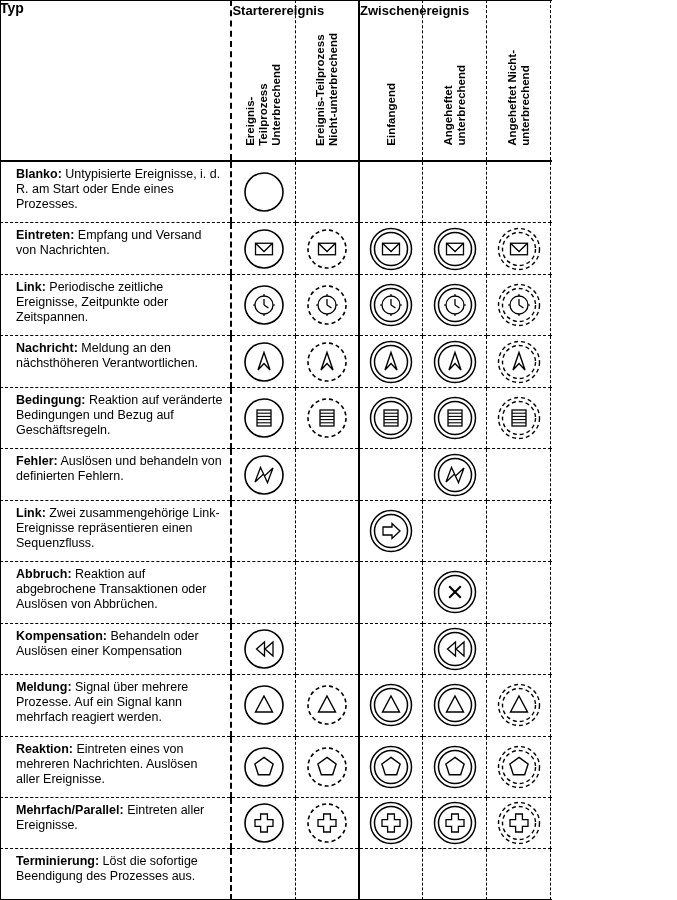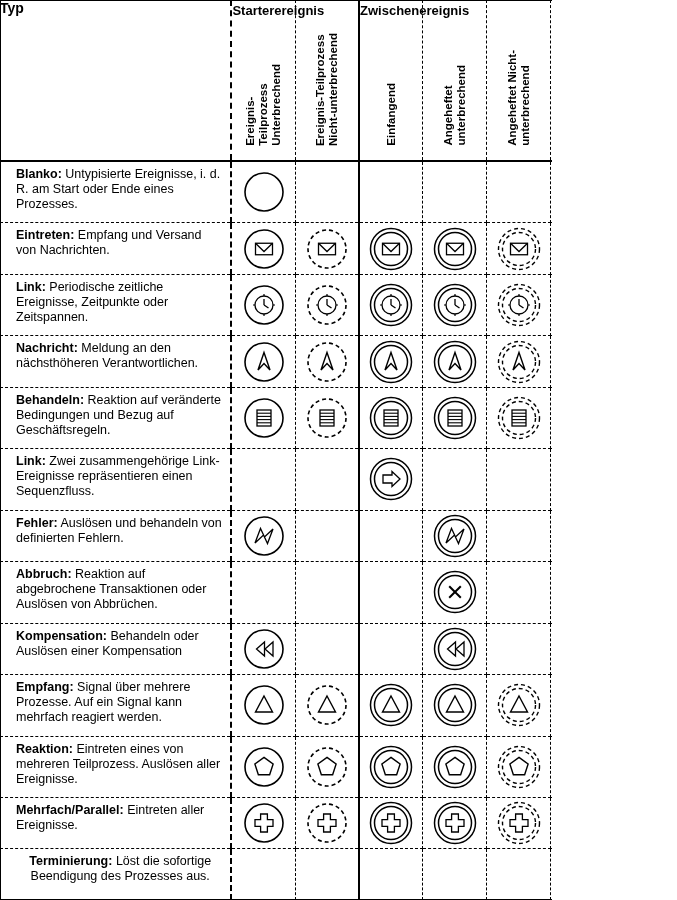--- a/index.html
+++ b/index.html
@@ -74,21 +74,21 @@
     border-bottom: 1px dashed #000;
     border-right: 1px dashed #000;
   }
   tbody tr td.desc {
     border-right: 2px dashed #000;
     padding: 5px 6px 5px 16px;
     font-size: 12.5px;
     line-height: 15px;
   }
   tbody tr td.sep-strong { border-right: 2px solid #000; }
-  tbody tr:last-child td { border-bottom: none; text-align: center; }
+  tbody tr:last-child td { border-bottom: none; }
   tbody tr td.lastcol { border-right: none; }
 
   .desc b { font-weight: bold; }
 
   .cell-ico {
     text-align: center;
     vertical-align: middle;
   }
   .ico-box {
     display: flex;
@@ -433,21 +433,21 @@
           <td class="cell-ico lastcol">
             <div class="ico-box">
               <svg width="46" height="46" viewBox="0 0 46 46" aria-hidden="true">
                 <circle cx="23" cy="23" r="19.5" fill="#fff" stroke="#000" stroke-width="3.6"></circle>
                 <polygon points="23,13.5 29,31 23,24.5 17,31" fill="#000" stroke="#000" stroke-width="1.4" stroke-linejoin="miter"></polygon>
               </svg>
             </div>
           </td>
         </tr>
         <tr>
-          <td class="desc"><b>Behandeln:</b><span> Reaktion auf veränderte Bedingungen und Bezug auf Geschäftsregeln.</span></td>
+          <td class="desc"><b>Bedingung:</b><span> Reaktion auf veränderte Bedingungen und Bezug auf Geschäftsregeln.</span></td>
           <td class="cell-ico">
             <div class="ico-box">
               <svg width="46" height="46" viewBox="0 0 46 46" aria-hidden="true">
                 <circle cx="23" cy="23" r="19" fill="#fff" stroke="#000" stroke-width="1.6"></circle>
                 <rect x="16" y="15" width="14" height="16" fill="#fff" stroke="#000" stroke-width="1.3"></rect>
                 <line x1="16" y1="18.2" x2="30" y2="18.2" stroke="#000" stroke-width="1.1"></line>
                 <line x1="16" y1="21.4" x2="30" y2="21.4" stroke="#000" stroke-width="1.1"></line>
                 <line x1="16" y1="24.6" x2="30" y2="24.6" stroke="#000" stroke-width="1.1"></line>
                 <line x1="16" y1="27.8" x2="30" y2="27.8" stroke="#000" stroke-width="1.1"></line>
               </svg>
@@ -505,56 +505,20 @@
             </div>
           </td>
           <td class="cell-ico sep-strong">
             <div class="ico-box"></div>
           </td>
           <td class="cell-ico lastcol">
             <div class="ico-box"></div>
           </td>
         </tr>
         <tr>
-          <td class="desc"><b>Link:</b><span> Zwei zusammengehörige Link-Ereignisse repräsentieren einen Sequenzfluss.</span></td>
-          <td class="cell-ico">
-            <div class="ico-box"></div>
-          </td>
-          <td class="cell-ico sep-strong">
-            <div class="ico-box"></div>
-          </td>
-          <td class="cell-ico">
-            <div class="ico-box">
-              <svg width="46" height="46" viewBox="0 0 46 46" aria-hidden="true">
-                <circle cx="23" cy="23" r="20.5" fill="#fff" stroke="#000" stroke-width="1.5"></circle>
-                <circle cx="23" cy="23" r="16.5" fill="#fff" stroke="#000" stroke-width="1.5"></circle>
-                <polygon points="15,19 24,19 24,15.5 32,23 24,30.5 24,27 15,27" fill="#fff" stroke="#000" stroke-width="1.3" stroke-linejoin="miter"></polygon>
-              </svg>
-            </div>
-          </td>
-          <td class="cell-ico">
-            <div class="ico-box"></div>
-          </td>
-          <td class="cell-ico">
-            <div class="ico-box"></div>
-          </td>
-          <td class="cell-ico sep-strong">
-            <div class="ico-box">
-              <svg width="46" height="46" viewBox="0 0 46 46" aria-hidden="true">
-                <circle cx="23" cy="23" r="20.5" fill="#fff" stroke="#000" stroke-width="1.5"></circle>
-                <circle cx="23" cy="23" r="16.5" fill="#fff" stroke="#000" stroke-width="1.5"></circle>
-                <polygon points="15,19 24,19 24,15.5 32,23 24,30.5 24,27 15,27" fill="#000" stroke="#000" stroke-width="1.3" stroke-linejoin="miter"></polygon>
-              </svg>
-            </div>
-          </td>
-          <td class="cell-ico lastcol">
-            <div class="ico-box"></div>
-          </td>
-        </tr>
-        <tr>
           <td class="desc"><b>Fehler:</b><span> Auslösen und behandeln von definierten Fehlern.</span></td>
           <td class="cell-ico">
             <div class="ico-box">
               <svg width="46" height="46" viewBox="0 0 46 46" aria-hidden="true">
                 <circle cx="23" cy="23" r="19" fill="#fff" stroke="#000" stroke-width="1.6"></circle>
                 <polygon points="14,30 19.5,15.5 23.5,24 32,16 26.5,30.5 22.5,22" fill="#fff" stroke="#000" stroke-width="1.3" stroke-linejoin="miter"></polygon>
               </svg>
             </div>
           </td>
           <td class="cell-ico sep-strong">
@@ -578,20 +542,56 @@
           <td class="cell-ico sep-strong">
             <div class="ico-box"></div>
           </td>
           <td class="cell-ico lastcol">
             <div class="ico-box">
               <svg width="46" height="46" viewBox="0 0 46 46" aria-hidden="true">
                 <circle cx="23" cy="23" r="19.5" fill="#fff" stroke="#000" stroke-width="3.6"></circle>
                 <polygon points="14,30 19.5,15.5 23.5,24 32,16 26.5,30.5 22.5,22" fill="#000" stroke="#000" stroke-width="1.3" stroke-linejoin="miter"></polygon>
               </svg>
             </div>
+          </td>
+        </tr>
+        <tr>
+          <td class="desc"><b>Link:</b><span> Zwei zusammengehörige Link-Ereignisse repräsentieren einen Sequenzfluss.</span></td>
+          <td class="cell-ico">
+            <div class="ico-box"></div>
+          </td>
+          <td class="cell-ico sep-strong">
+            <div class="ico-box"></div>
+          </td>
+          <td class="cell-ico">
+            <div class="ico-box">
+              <svg width="46" height="46" viewBox="0 0 46 46" aria-hidden="true">
+                <circle cx="23" cy="23" r="20.5" fill="#fff" stroke="#000" stroke-width="1.5"></circle>
+                <circle cx="23" cy="23" r="16.5" fill="#fff" stroke="#000" stroke-width="1.5"></circle>
+                <polygon points="15,19 24,19 24,15.5 32,23 24,30.5 24,27 15,27" fill="#fff" stroke="#000" stroke-width="1.3" stroke-linejoin="miter"></polygon>
+              </svg>
+            </div>
+          </td>
+          <td class="cell-ico">
+            <div class="ico-box"></div>
+          </td>
+          <td class="cell-ico">
+            <div class="ico-box"></div>
+          </td>
+          <td class="cell-ico sep-strong">
+            <div class="ico-box">
+              <svg width="46" height="46" viewBox="0 0 46 46" aria-hidden="true">
+                <circle cx="23" cy="23" r="20.5" fill="#fff" stroke="#000" stroke-width="1.5"></circle>
+                <circle cx="23" cy="23" r="16.5" fill="#fff" stroke="#000" stroke-width="1.5"></circle>
+                <polygon points="15,19 24,19 24,15.5 32,23 24,30.5 24,27 15,27" fill="#000" stroke="#000" stroke-width="1.3" stroke-linejoin="miter"></polygon>
+              </svg>
+            </div>
+          </td>
+          <td class="cell-ico lastcol">
+            <div class="ico-box"></div>
           </td>
         </tr>
         <tr>
           <td class="desc"><b>Abbruch:</b><span> Reaktion auf abgebrochene Transaktionen oder Auslösen von Abbrüchen.</span></td>
           <td class="cell-ico">
             <div class="ico-box"></div>
           </td>
           <td class="cell-ico sep-strong">
             <div class="ico-box"></div>
           </td>
@@ -667,21 +667,21 @@
             <div class="ico-box">
               <svg width="46" height="46" viewBox="0 0 46 46" aria-hidden="true">
                 <circle cx="23" cy="23" r="19.5" fill="#fff" stroke="#000" stroke-width="3.6"></circle>
                 <polygon points="23.5,16 23.5,30 15.5,23" fill="#000" stroke="#000" stroke-width="1.3" stroke-linejoin="miter"></polygon>
                 <polygon points="32,16 32,30 24,23" fill="#000" stroke="#000" stroke-width="1.3" stroke-linejoin="miter"></polygon>
               </svg>
             </div>
           </td>
         </tr>
         <tr>
-          <td class="desc"><b>Empfang:</b><span> Signal über mehrere Prozesse. Auf ein Signal kann mehrfach reagiert werden.</span></td>
+          <td class="desc"><b>Meldung:</b><span> Signal über mehrere Prozesse. Auf ein Signal kann mehrfach reagiert werden.</span></td>
           <td class="cell-ico">
             <div class="ico-box">
               <svg width="46" height="46" viewBox="0 0 46 46" aria-hidden="true">
                 <circle cx="23" cy="23" r="19" fill="#fff" stroke="#000" stroke-width="1.6"></circle>
                 <polygon points="23,14 31.5,30 14.5,30" fill="#fff" stroke="#000" stroke-width="1.4" stroke-linejoin="miter"></polygon>
               </svg>
             </div>
           </td>
           <td class="cell-ico sep-strong">
             <div class="ico-box">
@@ -730,21 +730,21 @@
           <td class="cell-ico lastcol">
             <div class="ico-box">
               <svg width="46" height="46" viewBox="0 0 46 46" aria-hidden="true">
                 <circle cx="23" cy="23" r="19.5" fill="#fff" stroke="#000" stroke-width="3.6"></circle>
                 <polygon points="23,14 31.5,30 14.5,30" fill="#000" stroke="#000" stroke-width="1.4" stroke-linejoin="miter"></polygon>
               </svg>
             </div>
           </td>
         </tr>
         <tr>
-          <td class="desc"><b>Reaktion:</b><span> Eintreten eines von mehreren Teilprozess. Auslösen aller Ereignisse.</span></td>
+          <td class="desc"><b>Reaktion:</b><span> Eintreten eines von mehreren Nachrichten. Auslösen aller Ereignisse.</span></td>
           <td class="cell-ico">
             <div class="ico-box">
               <svg width="46" height="46" viewBox="0 0 46 46" aria-hidden="true">
                 <circle cx="23" cy="23" r="19" fill="#fff" stroke="#000" stroke-width="1.6"></circle>
                 <polygon points="23.00,13.40 32.13,20.03 28.64,30.77 17.36,30.77 13.87,20.03" fill="#fff" stroke="#000" stroke-width="1.4" stroke-linejoin="miter"></polygon>
               </svg>
             </div>
           </td>
           <td class="cell-ico sep-strong">
             <div class="ico-box">

